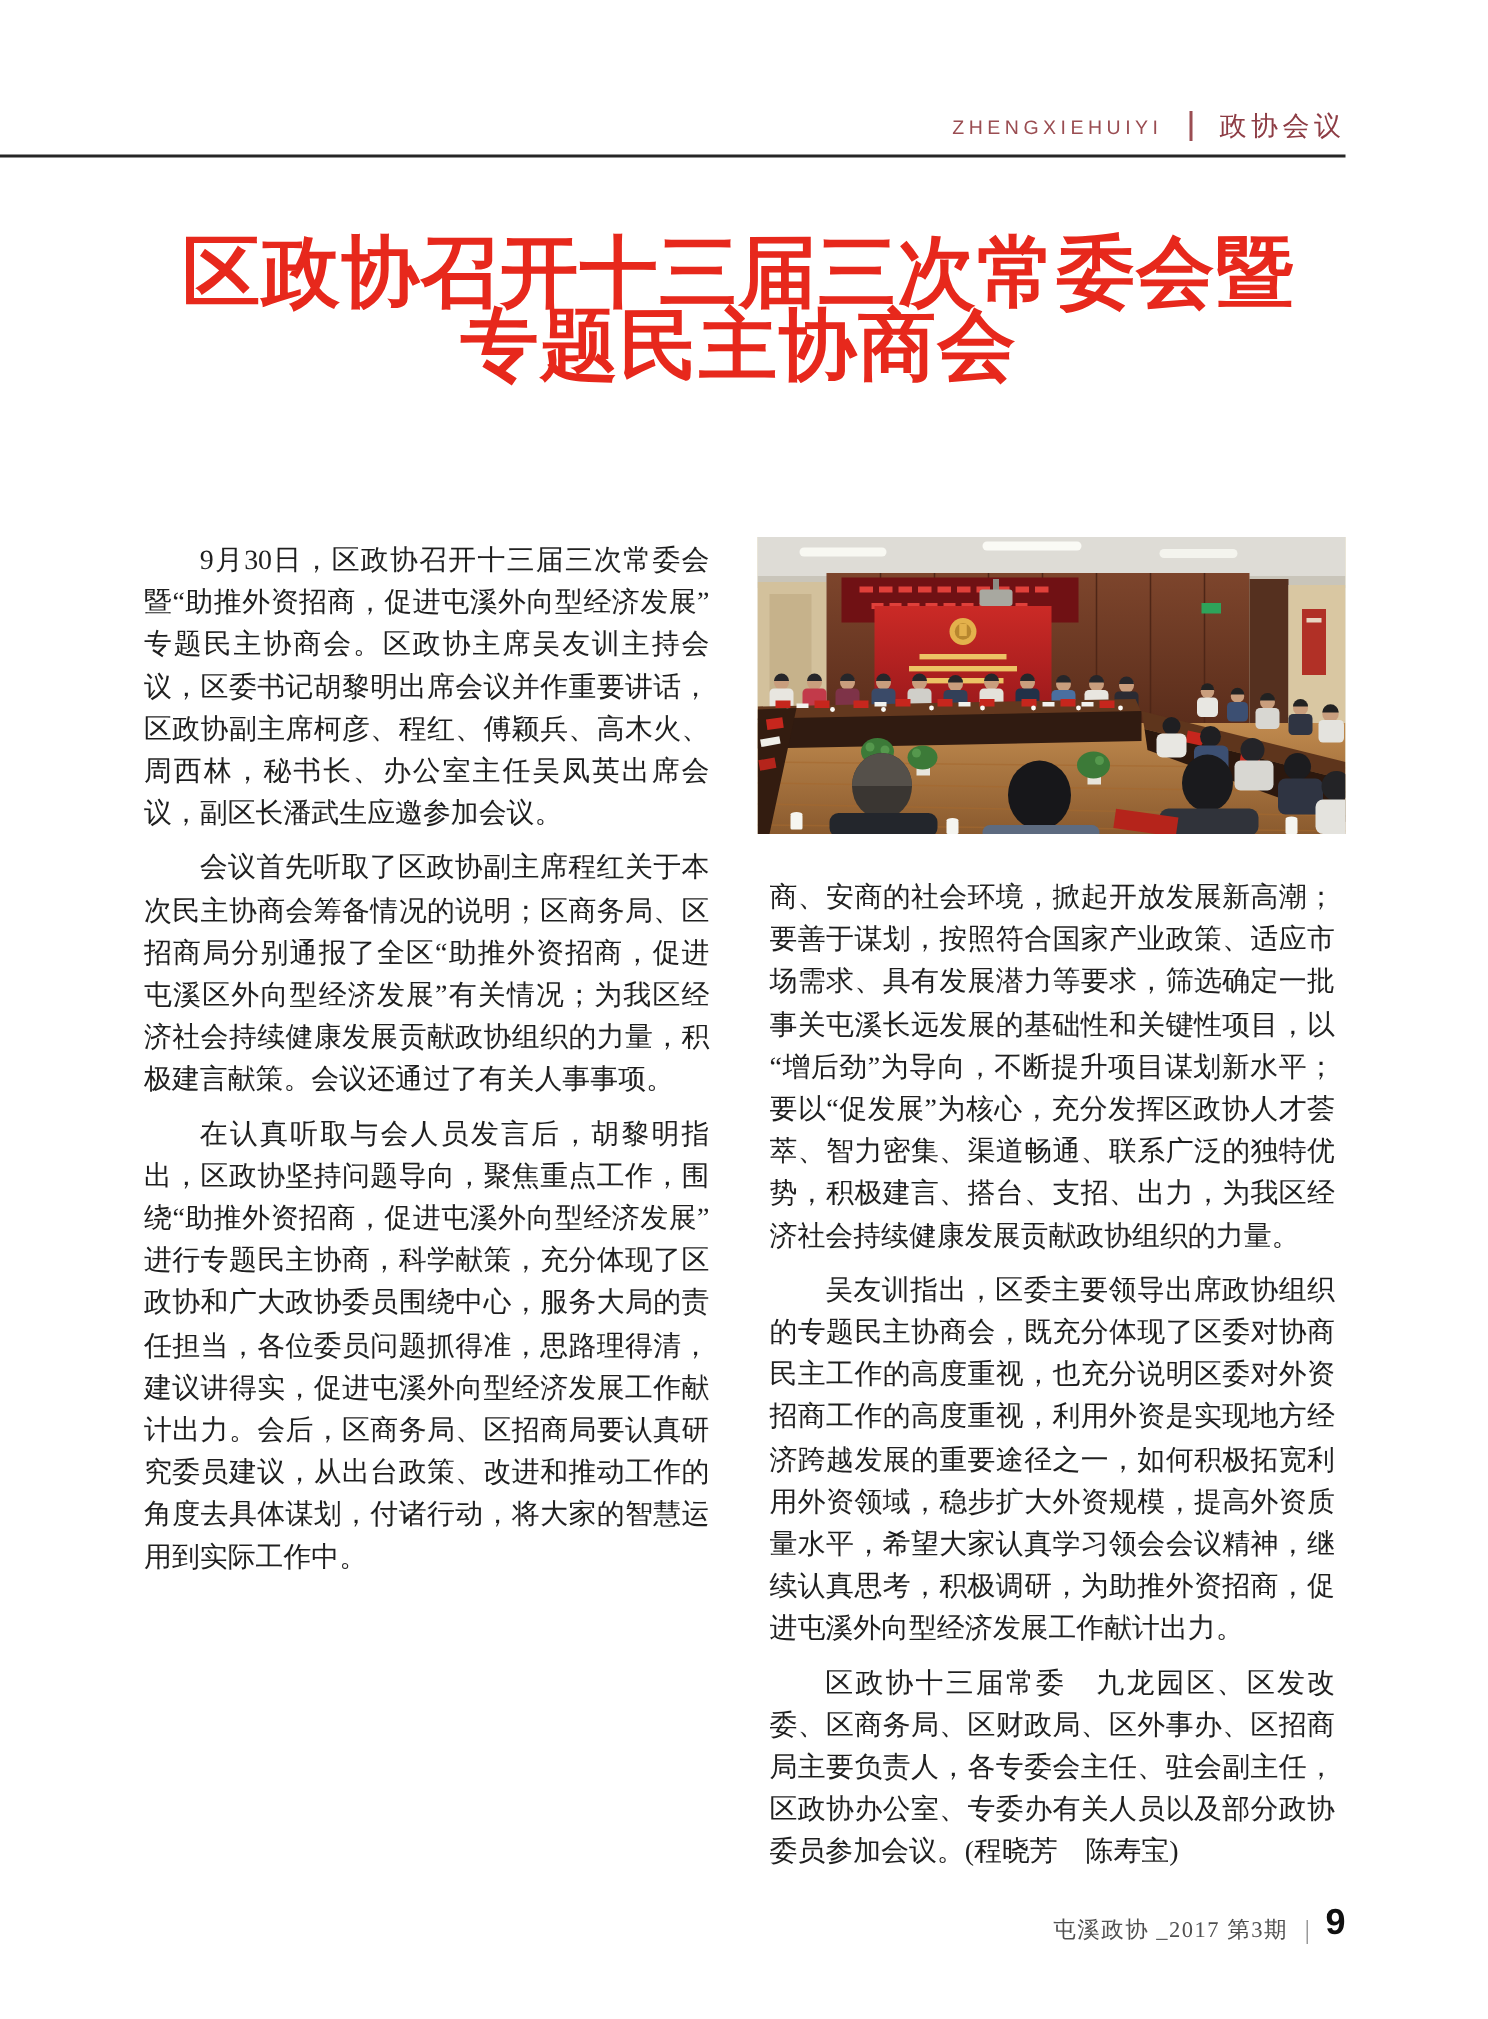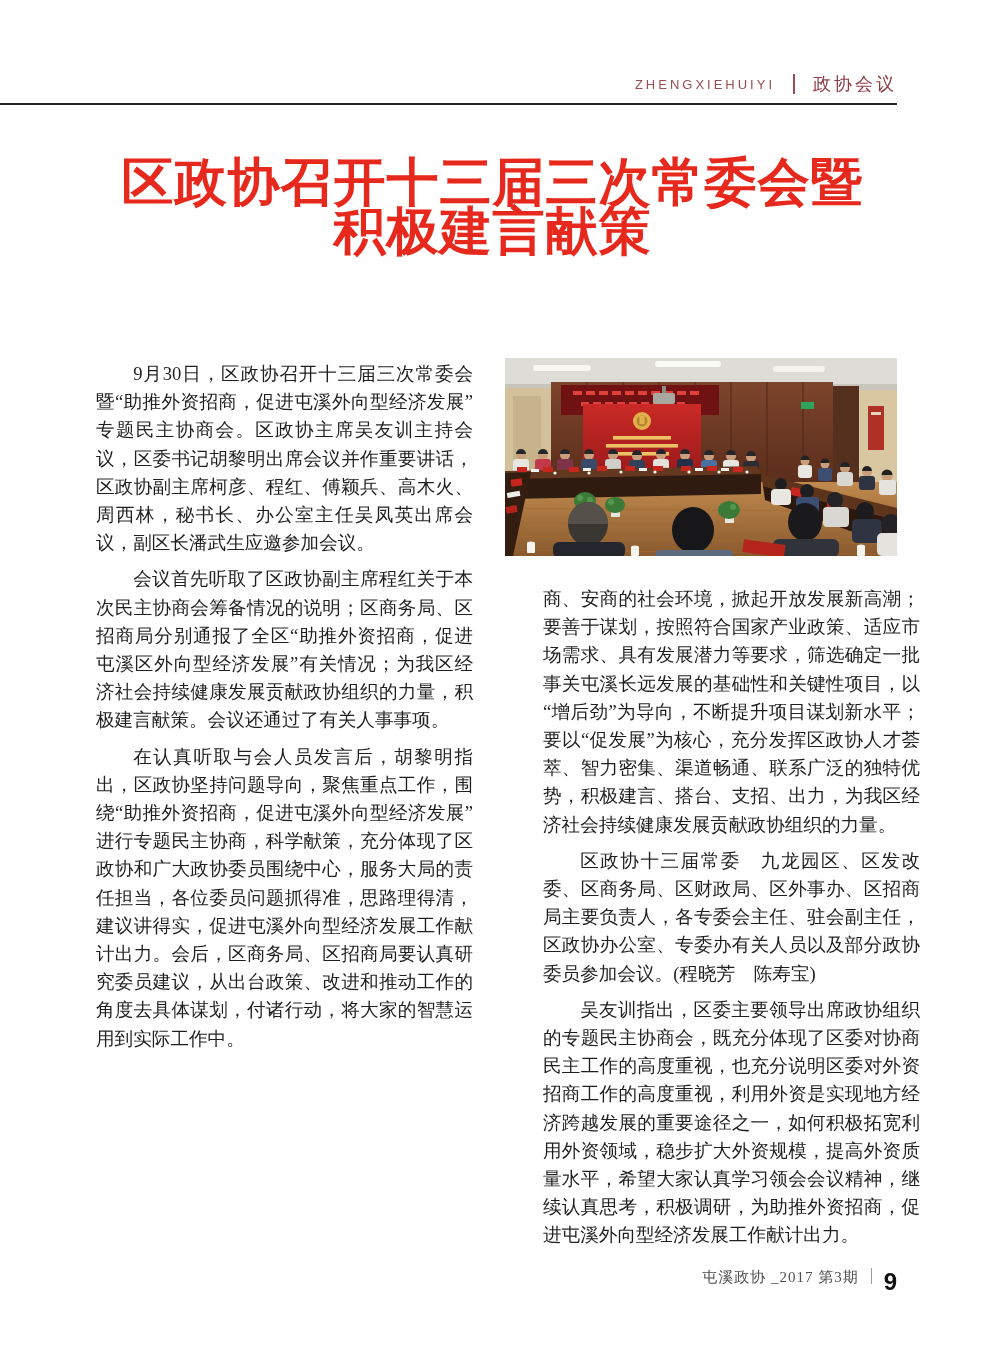--- a/index.html
+++ b/index.html
@@ -36,33 +36,33 @@
 
   
   .col {
     position:absolute; width:393px;
     font-size:18.6px; line-height:28.2px; color:#1f1f1f;
     text-align:justify;
   }
   .col p { margin:8px; }
   .col p.indent { text-indent:2em; }
   .col-left  { left:88px;  top:352px; }
-  .col-right { left:535px; top:577px; }
+  .col-right { left:505px; top:577px; }
 
   
   .photo {
     position:absolute; left:505px; top:358px; width:392px; height:198px;
     overflow:hidden; background:#d8cdb4;
   }
   .photo svg { display:block; width:100%; height:100%; }
 
   
   .footer {
     position:absolute; top:1268px; right:95px;
-    display:flex; align-items:flex-start; gap:12px;
+    display:flex; align-items:flex-end; gap:12px;
   }
   .footer-journal {
     font-size:15px; color:#4f4f4f; letter-spacing:1px;
     font-family:"Liberation Serif","DejaVu Serif",serif;
   }
   .footer-sep { width:1px; height:16px; background:#9a9a9a; }
   .footer-page {
     font-family:"Liberation Sans","DejaVu Sans",sans-serif;
     font-size:24px; font-weight:bold; color:#101010;
   }
@@ -74,21 +74,21 @@
 
   <div class="header-block">
     <span class="header-pinyin">ZHENGXIEHUIYI</span>
     <span class="header-sep"></span>
     <span class="header-cn">政协会议</span>
   </div>
   <div class="header-rule"></div>
 
   <div class="title">
     <div>区政协召开十三届三次常委会暨</div>
-    <div>积极建言献策</div>
+    <div>专题民主协商会</div>
   </div>
 
   <div class="photo">
     <svg viewBox="0 0 392 198" preserveAspectRatio="none">
       <defs>
         <linearGradient id="woodg" x1="0" y1="0" x2="0" y2="1">
           <stop offset="0" stop-color="#7d452c"></stop>
             <stop offset="1" stop-color="#5a2d1b"></stop>
         </linearGradient>
         <linearGradient id="floorg" x1="0" y1="0" x2="0" y2="1">
@@ -386,22 +386,22 @@
   </div>
 
   <div class="col col-left">
     <p class="indent">9月30日，区政协召开十三届三次常委会暨“助推外资招商，促进屯溪外向型经济发展”专题民主协商会。区政协主席吴友训主持会议，区委书记胡黎明出席会议并作重要讲话，区政协副主席柯彦、程红、傅颖兵、高木火、周西林，秘书长、办公室主任吴凤英出席会议，副区长潘武生应邀参加会议。</p>
     <p class="indent">会议首先听取了区政协副主席程红关于本次民主协商会筹备情况的说明；区商务局、区招商局分别通报了全区“助推外资招商，促进屯溪区外向型经济发展”有关情况；为我区经济社会持续健康发展贡献政协组织的力量，积极建言献策。会议还通过了有关人事事项。</p>
     <p class="indent">在认真听取与会人员发言后，胡黎明指出，区政协坚持问题导向，聚焦重点工作，围绕“助推外资招商，促进屯溪外向型经济发展”进行专题民主协商，科学献策，充分体现了区政协和广大政协委员围绕中心，服务大局的责任担当，各位委员问题抓得准，思路理得清，建议讲得实，促进屯溪外向型经济发展工作献计出力。会后，区商务局、区招商局要认真研究委员建议，从出台政策、改进和推动工作的角度去具体谋划，付诸行动，将大家的智慧运用到实际工作中。</p>
   </div>
 
   <div class="col col-right">
     <p>商、安商的社会环境，掀起开放发展新高潮；要善于谋划，按照符合国家产业政策、适应市场需求、具有发展潜力等要求，筛选确定一批事关屯溪长远发展的基础性和关键性项目，以“增后劲”为导向，不断提升项目谋划新水平；要以“促发展”为核心，充分发挥区政协人才荟萃、智力密集、渠道畅通、联系广泛的独特优势，积极建言、搭台、支招、出力，为我区经济社会持续健康发展贡献政协组织的力量。</p>
+    <p class="indent">吴友训指出，区委主要领导出席政协组织的专题民主协商会，既充分体现了区委对协商民主工作的高度重视，也充分说明区委对外资招商工作的高度重视，利用外资是实现地方经济跨越发展的重要途径之一，如何积极拓宽利用外资领域，稳步扩大外资规模，提高外资质量水平，希望大家认真学习领会会议精神，继续认真思考，积极调研，为助推外资招商，促进屯溪外向型经济发展工作献计出力。</p>
     <p class="indent">区政协十三届常委　九龙园区、区发改委、区商务局、区财政局、区外事办、区招商局主要负责人，各专委会主任、驻会副主任，区政协办公室、专委办有关人员以及部分政协委员参加会议。(程晓芳　陈寿宝)</p>
-    <p class="indent">吴友训指出，区委主要领导出席政协组织的专题民主协商会，既充分体现了区委对协商民主工作的高度重视，也充分说明区委对外资招商工作的高度重视，利用外资是实现地方经济跨越发展的重要途径之一，如何积极拓宽利用外资领域，稳步扩大外资规模，提高外资质量水平，希望大家认真学习领会会议精神，继续认真思考，积极调研，为助推外资招商，促进屯溪外向型经济发展工作献计出力。</p>
   </div>
 
   <div class="footer">
     <span class="footer-journal">屯溪政协 _2017 第3期</span>
     <span class="footer-sep"></span>
     <span class="footer-page">9</span>
   </div>
 
 </div>
 

